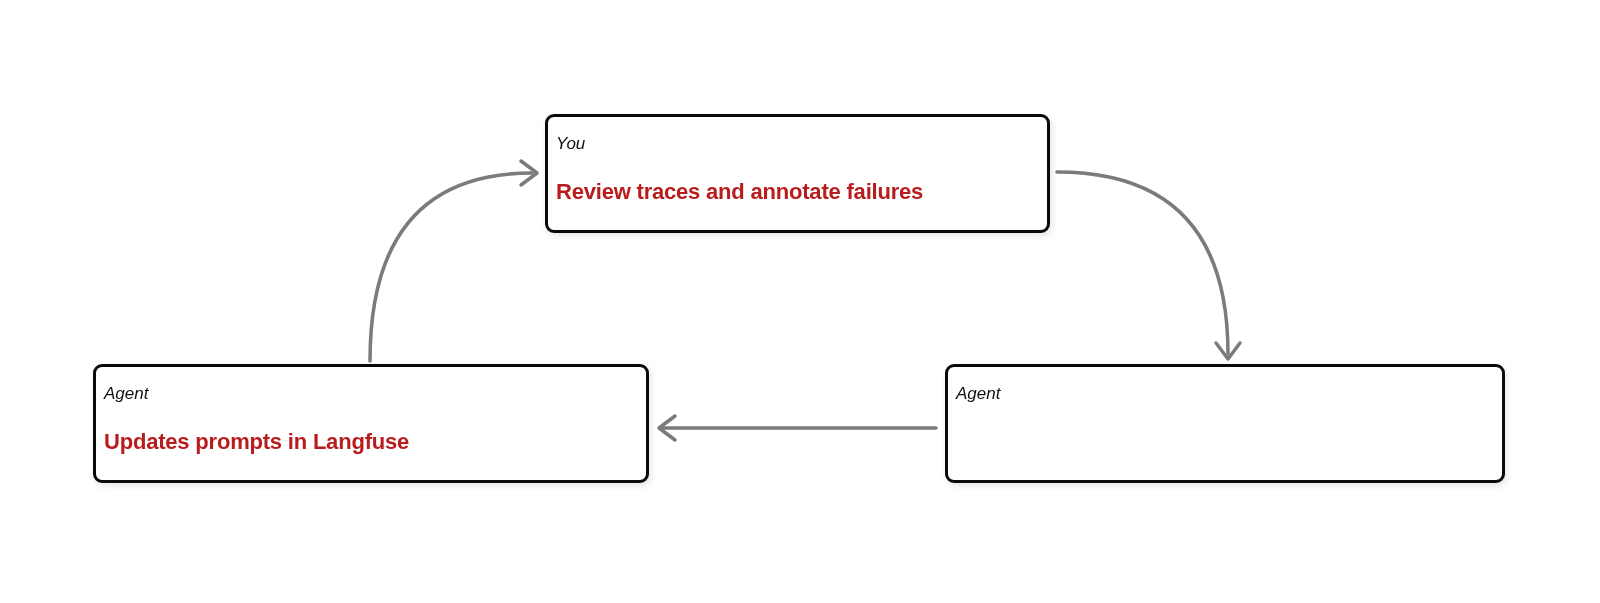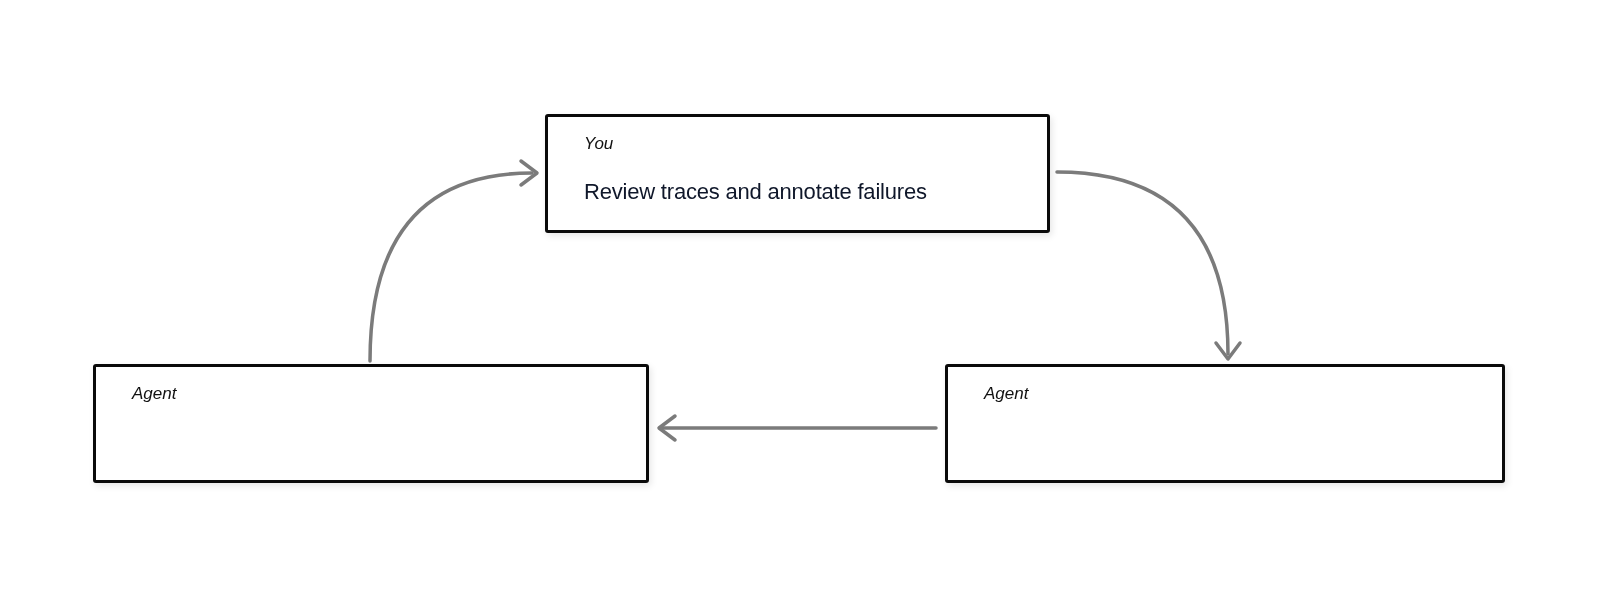--- a/index.html
+++ b/index.html
@@ -21,37 +21,37 @@
     top: 0;
     width: 1600px;
     height: 603px;
     pointer-events: none;
   }
   .node {
     position: absolute;
     box-sizing: border-box;
     background: #ffffff;
     border: 3px solid #0a0a0a;
-    border-radius: 3px;
-    padding: 16px 36px;
+    border-radius: 9px;
+    padding: 16px 8px;
     box-shadow: 2px 3px 7px rgba(0,0,0,0.10);
   }
   .node-label {
     font-style: italic;
     font-size: 17px;
     line-height: 22px;
     color: #111111;
     white-space: nowrap;
   }
   .node-title {
     margin-top: 21px;
-    font-weight: 400;
+    font-weight: 700;
     font-size: 22px;
     line-height: 32px;
-    color: #0f172a;
+    color: #b91c1c;
     white-space: nowrap;
     letter-spacing: -0.2px;
   }
   .node-top    { left: 545px; top: 114px; width: 505px; height: 119px; }
   .node-left   { left:  93px; top: 364px; width: 556px; height: 119px; }
   .node-right  { left: 945px; top: 364px; width: 560px; height: 119px; }
 </style>
 </head>
 <body>
 
@@ -75,19 +75,20 @@
     </g>
   </svg>
 
   <div class="node node-top">
     <div class="node-label">You</div>
     <div class="node-title">Review traces and annotate failures</div>
   </div>
 
   <div class="node node-left">
     <div class="node-label">Agent</div>
+    <div class="node-title">Updates prompts in Langfuse</div>
   </div>
 
   <div class="node node-right">
     <div class="node-label">Agent</div>
   </div>
 
 </div>
 
 </body></html>

